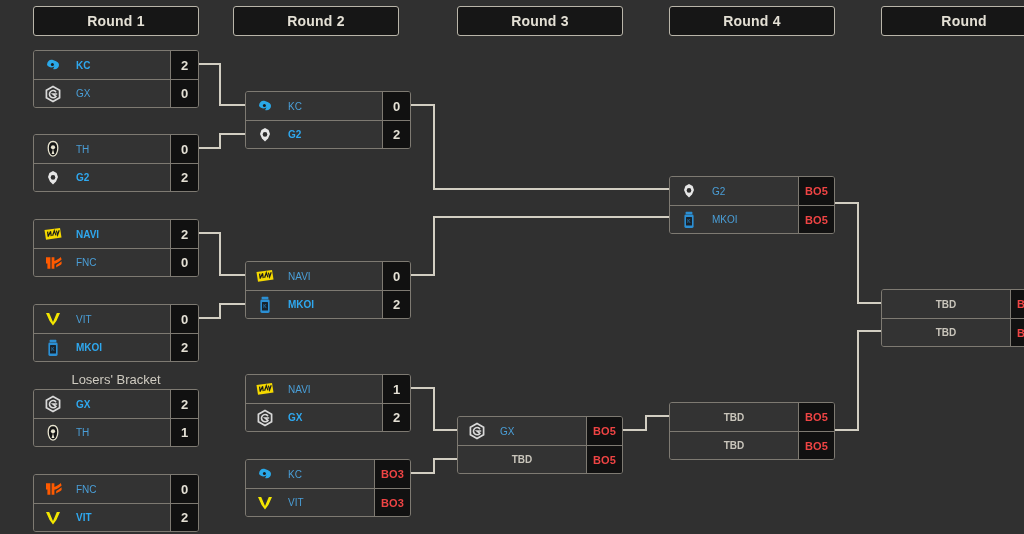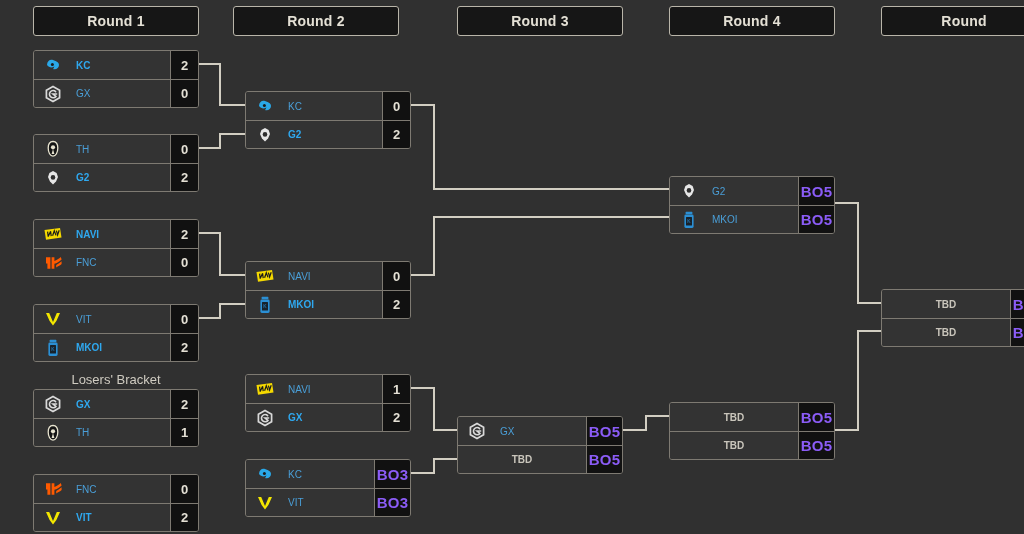--- a/index.html
+++ b/index.html
@@ -94,22 +94,22 @@
     display: flex;
     align-items: center;
     justify-content: center;
     font-size: 13px;
     font-weight: bold;
     color: #e4e0d5;
   }
   .score.bo {
     width: 36px;
     min-width: 36px;
-    color: #8b5cf6;
-    font-size: 15px;
+    color: #ef4444;
+    font-size: 11px;
     letter-spacing: .2px;
   }
 
   
   .ln {
     position: absolute;
     background: #d2cec2;
     z-index: 1;
   }
   .ln.h { height: 2px; }

